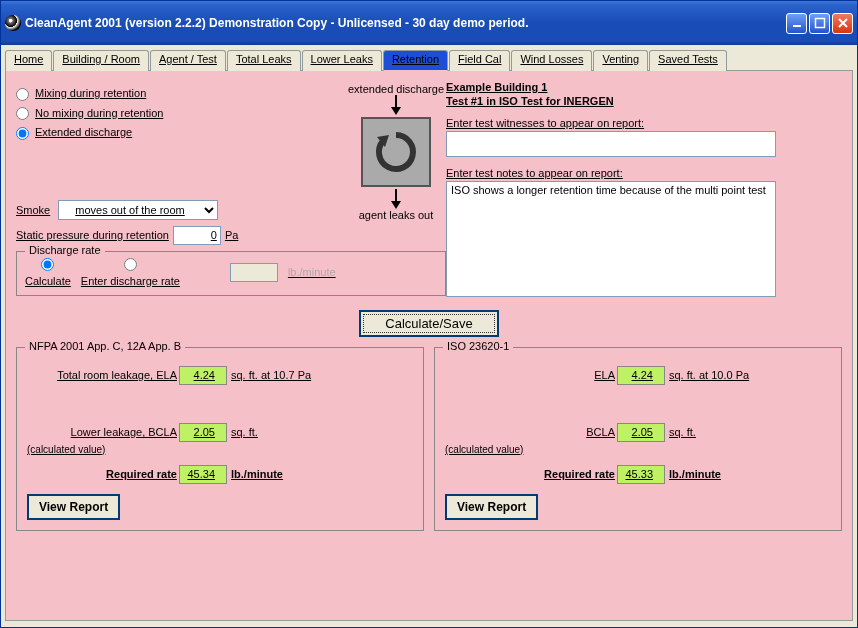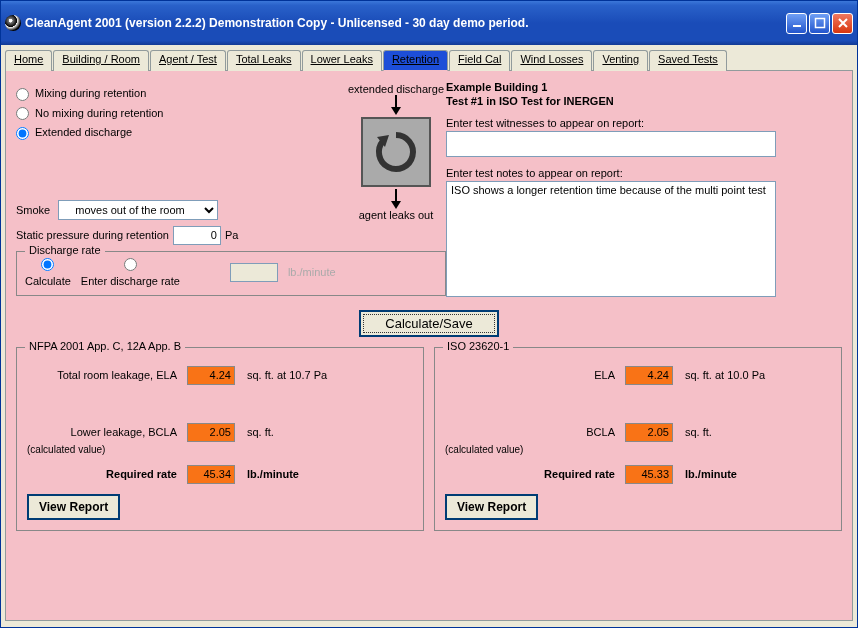--- a/index.html
+++ b/index.html
@@ -17,21 +17,21 @@
 .win-btn.close { background: linear-gradient(#f07860,#d8360e); color:#fff; }
 .win-btn svg { width: 12px; height: 12px; }
 
 .client { flex: 1; background: #ece9d8; padding: 4px 4px 6px 4px; display: flex; flex-direction: column; }
 
 .tabstrip { display: flex; border-bottom: 1px solid #919b9c; height: 22px; }
 .tab { padding: 2px 8px 2px 8px; margin-right: 1px; border: 1px solid #919b9c; border-bottom: none; background: #ece9d8; border-radius: 3px 3px 0 0; cursor: pointer; position: relative; top: 1px; }
 .tab span { text-decoration: underline; text-underline-offset: 1px; }
 .tab.active { background: #1d4ed8; border-bottom: 1px solid #f5c0c8; z-index: 2; }
 
-.pane { flex: 1; background: #f5c0c8; border: 1px solid #919b9c; border-top: none; padding: 10px 10px; position: relative; }
+.pane { flex: 1; background: #f5c0c8; border: 1px solid #919b9c; border-top: none; padding: 10px 10px; position: relative; text-decoration: underline; }
 
 .row { display: flex; }
 .left-col { width: 430px; }
 .right-col { flex: 1; }
 
 .radio-group { margin: 4px 0 14px 0; }
 .radio-line { margin: 6px 0; }
 .radio-line input { vertical-align: middle; margin-right: 6px; }
 
 .discharge-diagram { position: absolute; left: 330px; top: 12px; width: 120px; text-align: center; }
@@ -39,42 +39,42 @@
 .diag-box { width: 70px; height: 70px; background: #aaa; border: 2px solid #555; margin: 2px auto; display: flex; align-items: center; justify-content: center; }
 .diag-arrow-v { width: 0; height: 0; border-left: 5px solid transparent; border-right: 5px solid transparent; border-top: 8px solid #000; margin: 0 auto; }
 .diag-stem { width: 2px; height: 12px; background: #000; margin: 0 auto; }
 
 .smoke-row { margin: 6px 0; display: flex; align-items: center; gap: 4px; }
 .smoke-row label { margin-right: 4px; }
 .select { height: 20px; border: 1px solid #7f9db9; background: #fff; font-size: 11px; padding: 1px 12px; width: 160px; }
 
 .static-row { margin: 6px 0; display: flex; align-items: center; gap: 4px; }
 .numbox { width: 48px; height: 19px; border: 1px solid #7f9db9; background: #fff; text-align: right; padding: 1px 3px; font-size: 11px; }
-.readbox { width: 48px; height: 19px; border: 1px solid #888; background: #f97316; text-align: right; padding: 1px 3px; font-size: 11px; display: inline-flex; align-items: center; justify-content: flex-end; }
+.readbox { width: 48px; height: 19px; border: 1px solid #888; background: #bef264; text-align: right; padding: 1px 11px; font-size: 11px; display: inline-flex; align-items: center; justify-content: flex-end; }
 
 .fieldset { border: 1px solid #888; margin: 6px 0; padding: 6px 8px 8px 8px; position: relative; }
 .fieldset .legend { position: absolute; top: -8px; left: 8px; background: #f5c0c8; padding: 0 4px; }
 .dr-row { display: flex; align-items: center; gap: 10px; }
 .dr-row .opt { display: flex; align-items: center; gap: 4px; flex-direction: column; }
 .disabled-box { background: #ece9d8; color: #aaa; }
 
 .info-title { font-weight: bold; margin-bottom: 2px; }
 .field-label { margin: 10px 0 2px 0; }
 .textinput { width: 330px; height: 26px; border: 1px solid #7f9db9; background: #fff; padding: 2px; font-size: 11px; }
 .textarea { width: 330px; height: 116px; border: 1px solid #7f9db9; background: #fff; padding: 2px 4px; font-size: 11px; resize: none; font-family: inherit; }
 
 .calc-btn-row { text-align: center; margin: 8px 0 10px 0; }
 .xp-button { border: 2px solid #003c74; background: #ece9d8; padding: 3px 18px; font-size: 12px; font-family: inherit; cursor: pointer; }
 .xp-button.big { font-weight: normal; padding: 4px 24px; font-size: 13px; outline: 1px dotted #333; outline-offset: -5px; }
 .xp-button.small { font-weight: bold; padding: 4px 10px; font-size: 12px; }
 
 .result-panes { display: flex; gap: 10px; }
 .result-pane { flex: 1; border: 1px solid #888; padding: 8px 10px 10px 10px; position: relative; }
 .result-pane .legend { position: absolute; top: -8px; left: 8px; background: #f5c0c8; padding: 0 4px; font-weight: normal; }
-.res-line { display: flex; align-items: center; margin: 10px 0; gap: 10px; }
+.res-line { display: flex; align-items: center; margin: 10px 0; gap: 2px; }
 .res-line .lbl { width: 150px; text-align: right; }
 .res-line .lbl.narrow { width: 170px; }
 .res-line .units { margin-left: 2px; }
 .bold { font-weight: bold; }
 .sub { font-size: 10px; text-align: left; width: 150px; margin-top: -8px; color: #000; }
 .sub.narrow { width: 170px; }
 .btn-row { margin-top: 8px; }
 </style>
 </head>
 <body>

